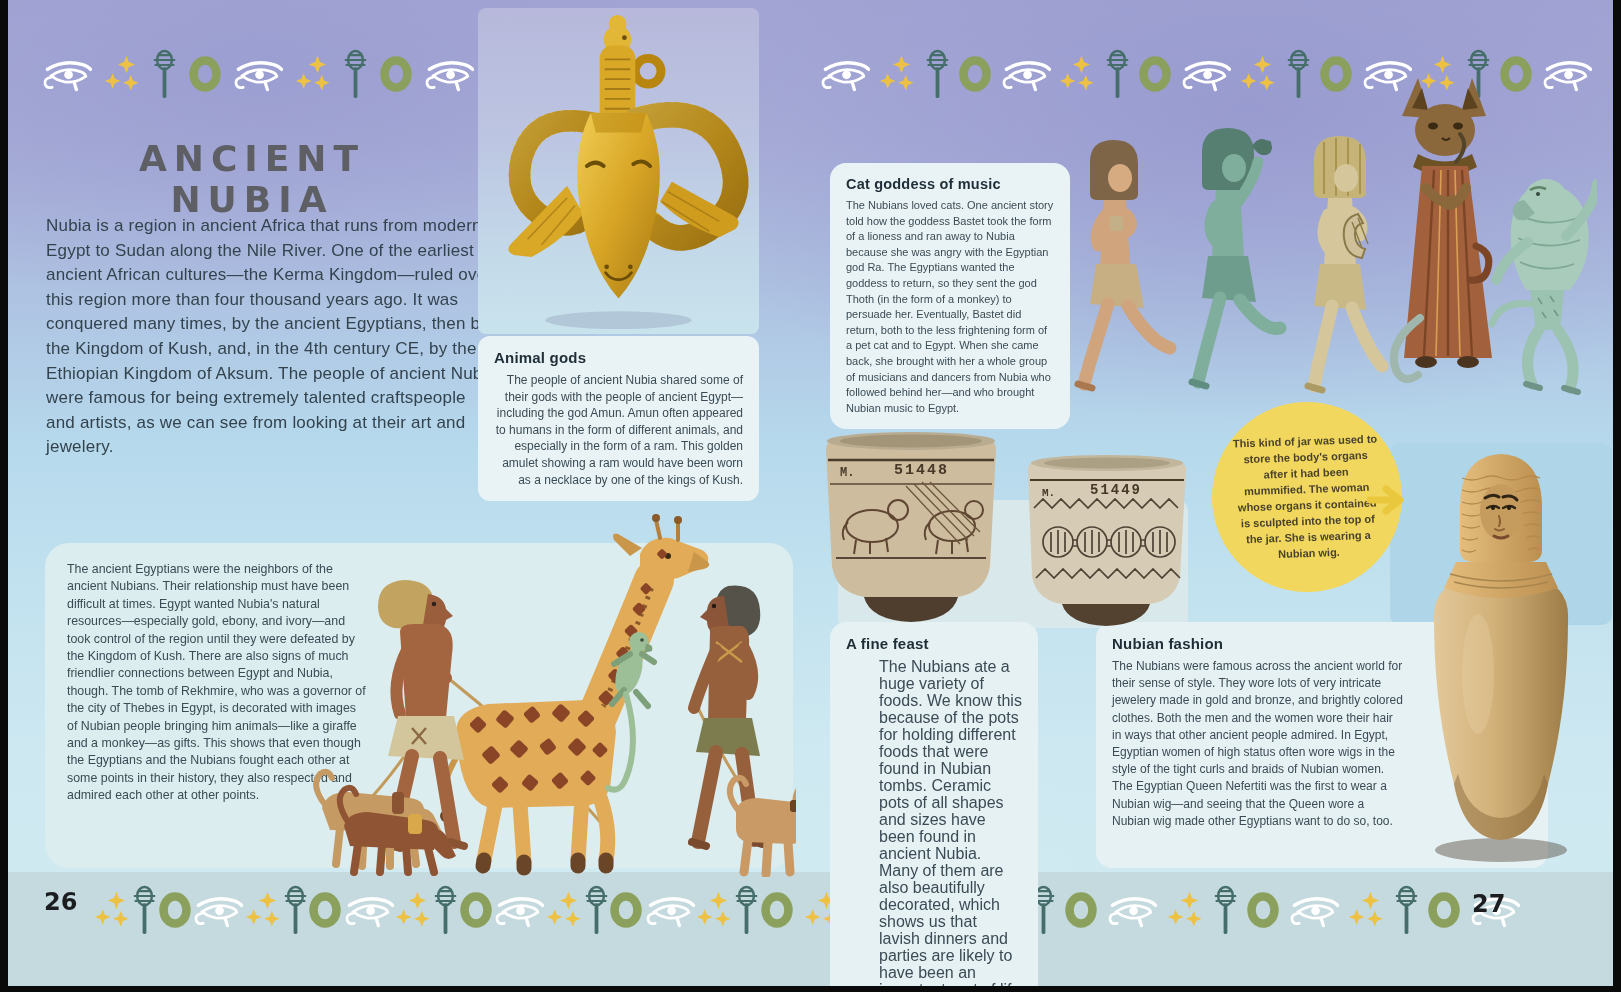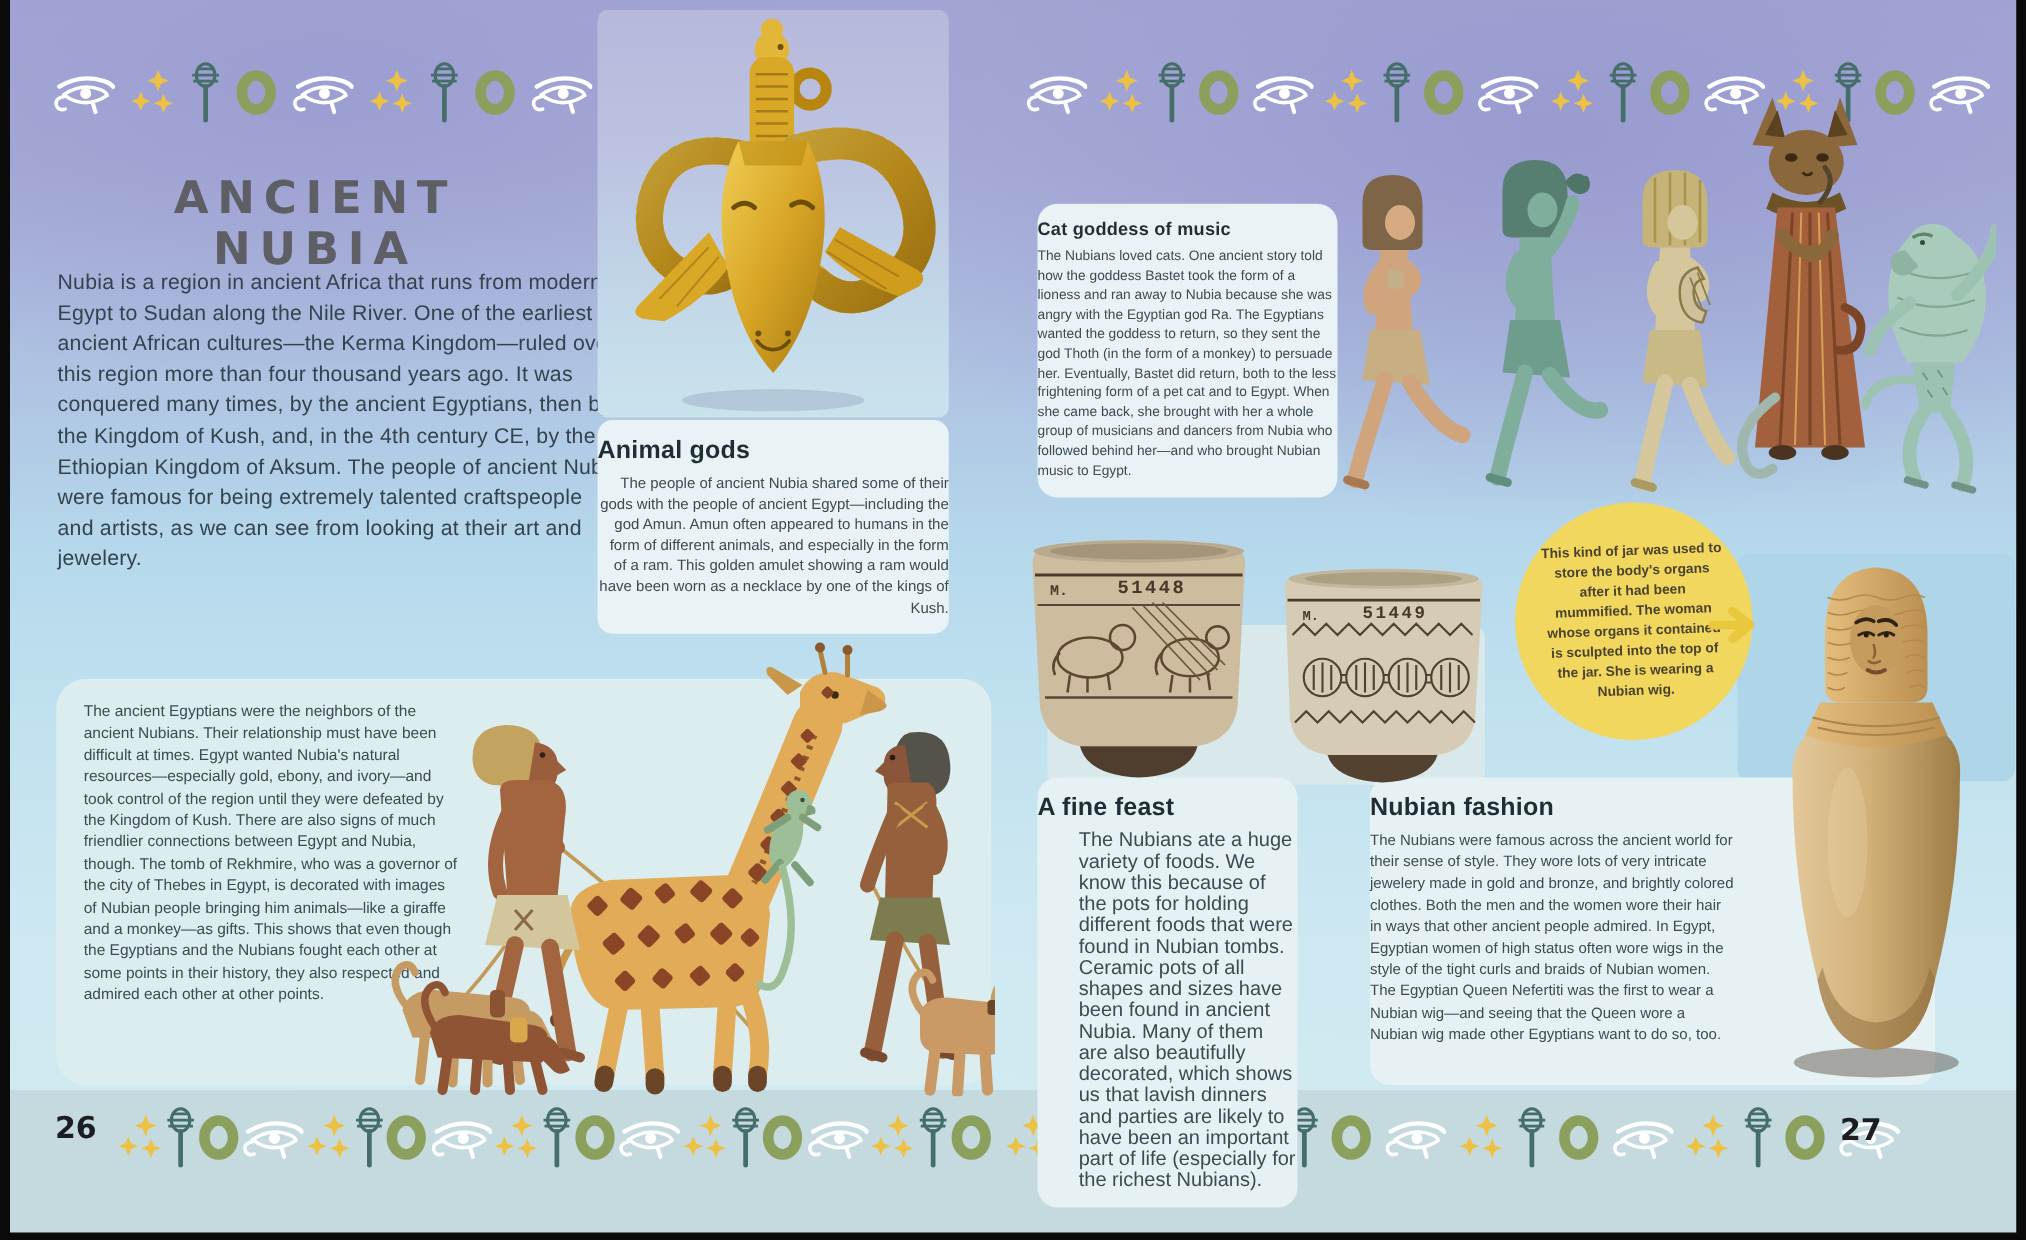--- a/index.html
+++ b/index.html
@@ -25,22 +25,22 @@
   .page-title{
     position:absolute;left:56px;top:138px;width:392px;text-align:center;
     font-family:"DejaVu Sans",sans-serif;font-weight:800;font-size:36px;letter-spacing:7px;
     color:#5d5f64;z-index:2;
   }
   .intro{
     position:absolute;left:46px;top:214px;width:452px;
     font-size:17px;line-height:24.6px;color:#33434e;z-index:2;letter-spacing:.2px;
   }
 
-  .card{position:absolute;background:#e7f2f5;border-radius:16px;padding:13px 0;box-sizing:border-box;z-index:2;}
-  .card h3{margin:0 0 6px 0;font-size:20px;color:#1f2d36;letter-spacing:.2px;}
+  .card{position:absolute;background:#e7f2f5;border-radius:16px;padding:13px 16px;box-sizing:border-box;z-index:2;}
+  .card h3{margin:0 0 6px 0;font-size:15px;color:#1f2d36;letter-spacing:.2px;}
   .card p{margin:0;font-size:12px;line-height:17.4px;color:#3b4b54;}
 
   .card.animal{left:478px;top:336px;width:281px;border-radius:12px;background:#e9f3f6;}
   .card.animal p{font-size:12px;line-height:16.6px;text-align:right;}
 
   .card.nubia{left:45px;top:543px;width:748px;height:325px;border-radius:24px;background:#dcedf0;padding:18px 22px;}
   .card.nubia h3{font-size:16px;}
   .card.nubia p{width:300px;font-size:12.4px;line-height:17.4px;}
 
   .card.cat{left:830px;top:163px;width:240px;border-radius:16px;background:#e9f3f6;}

